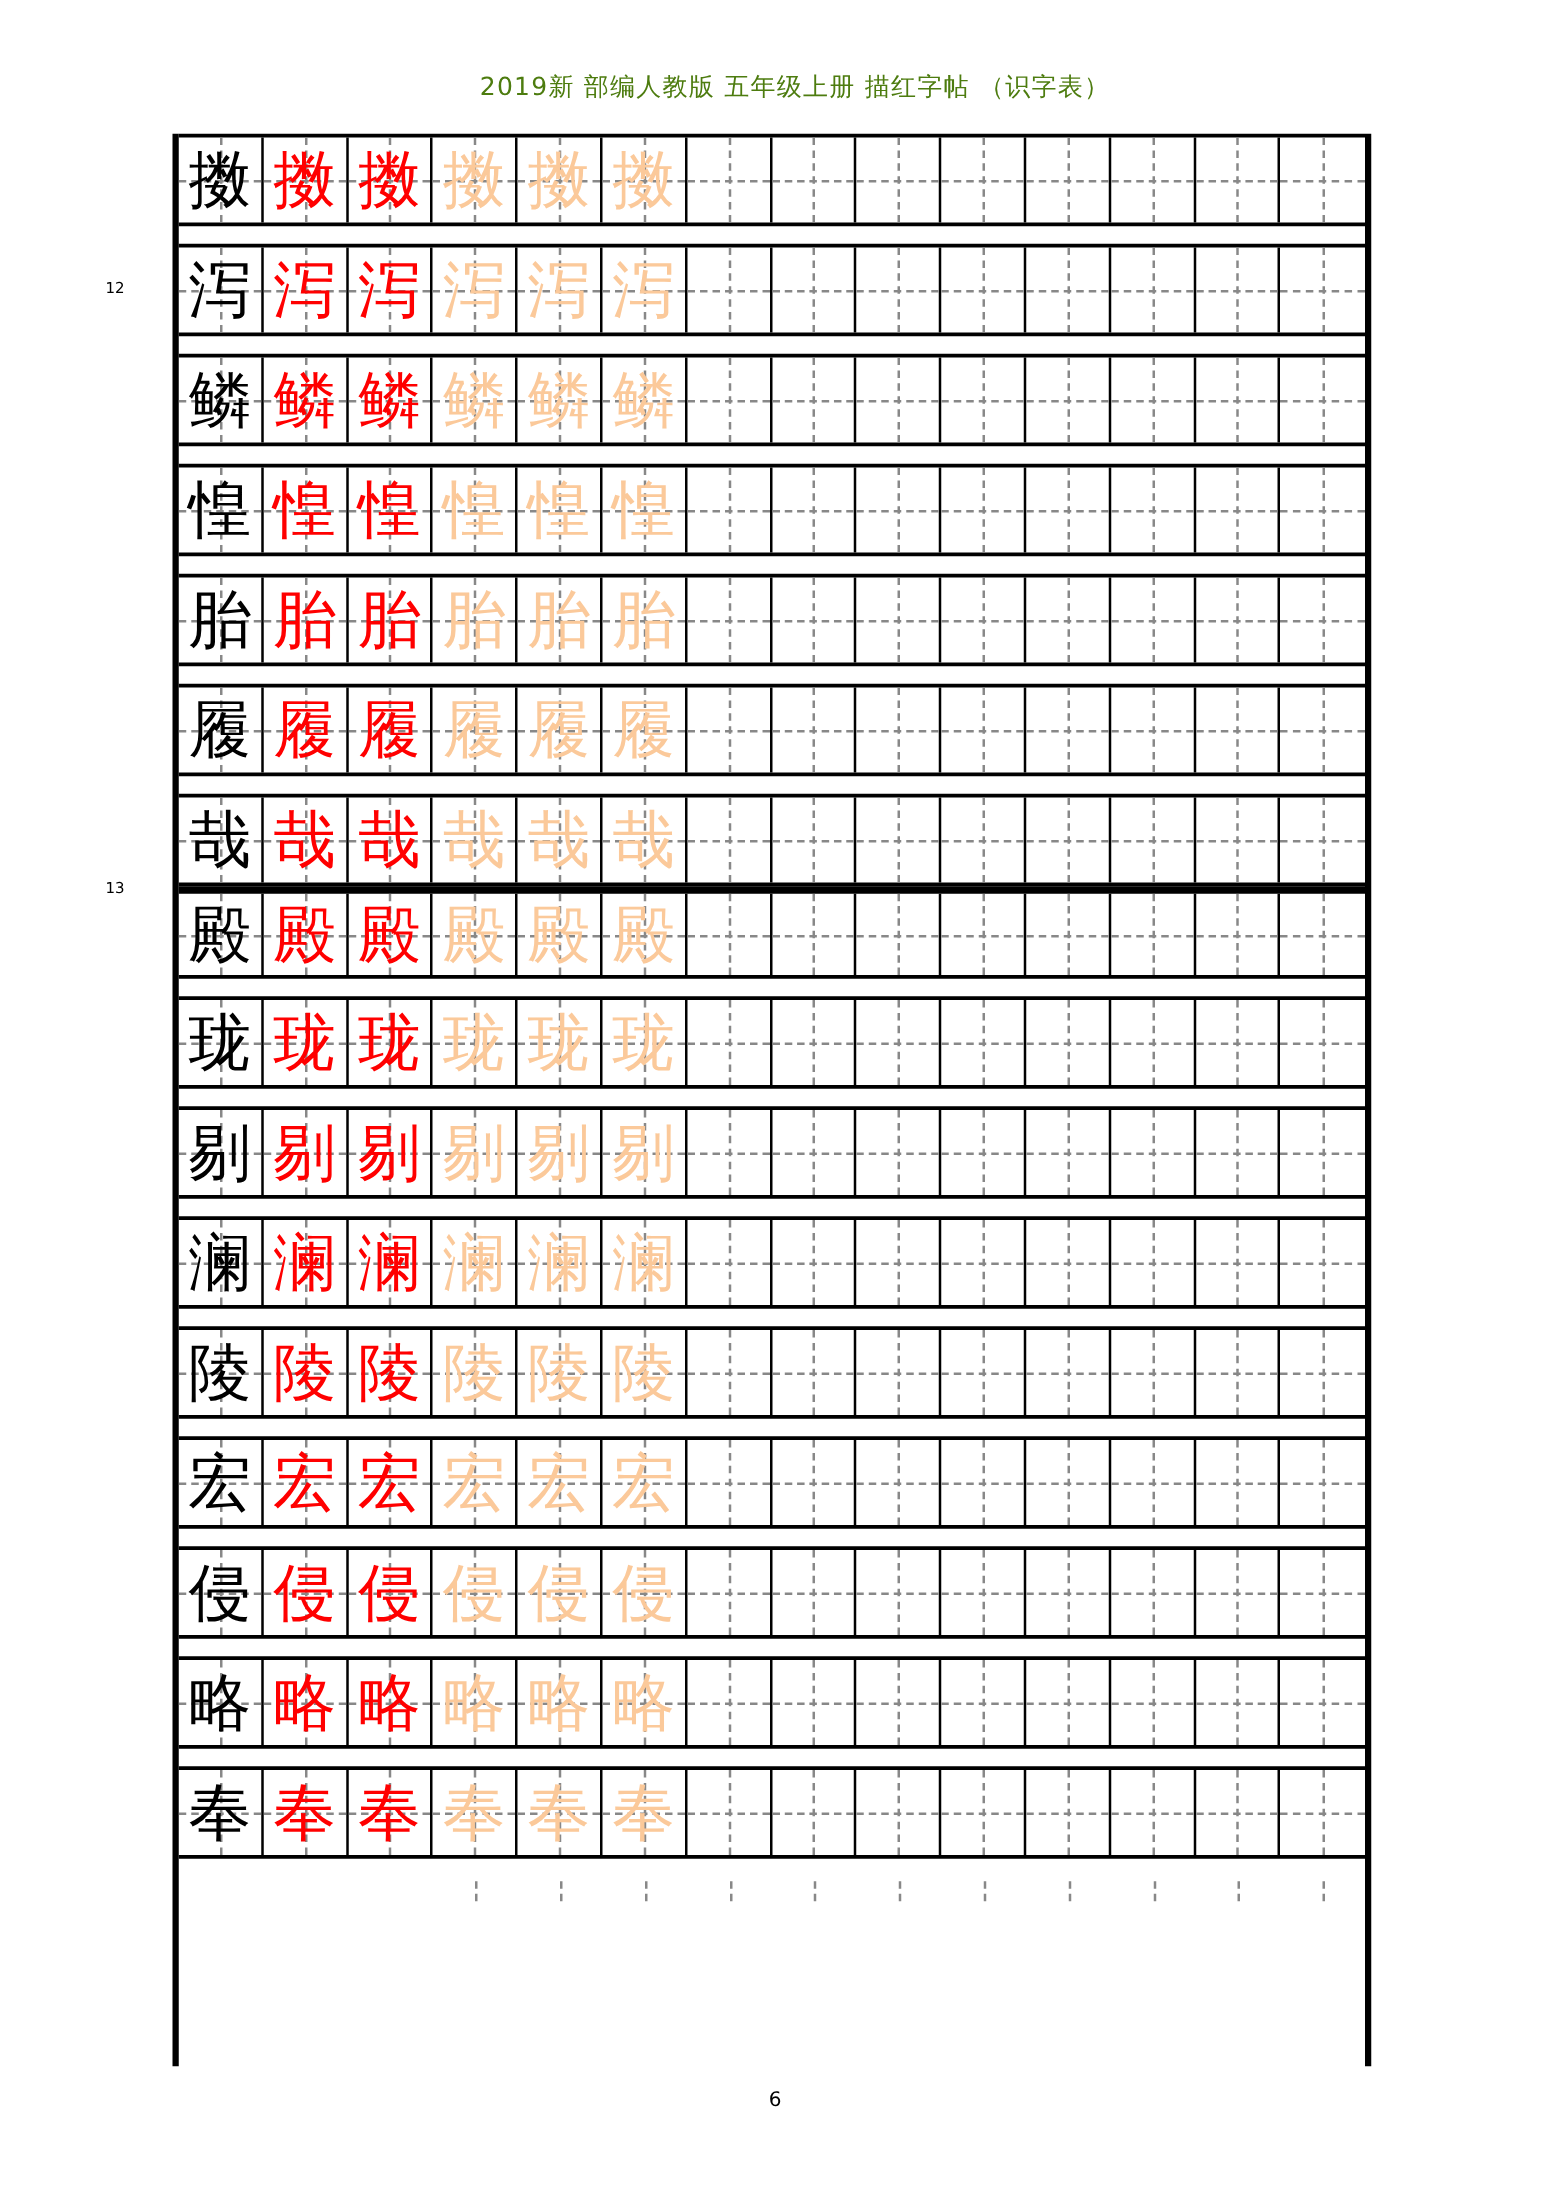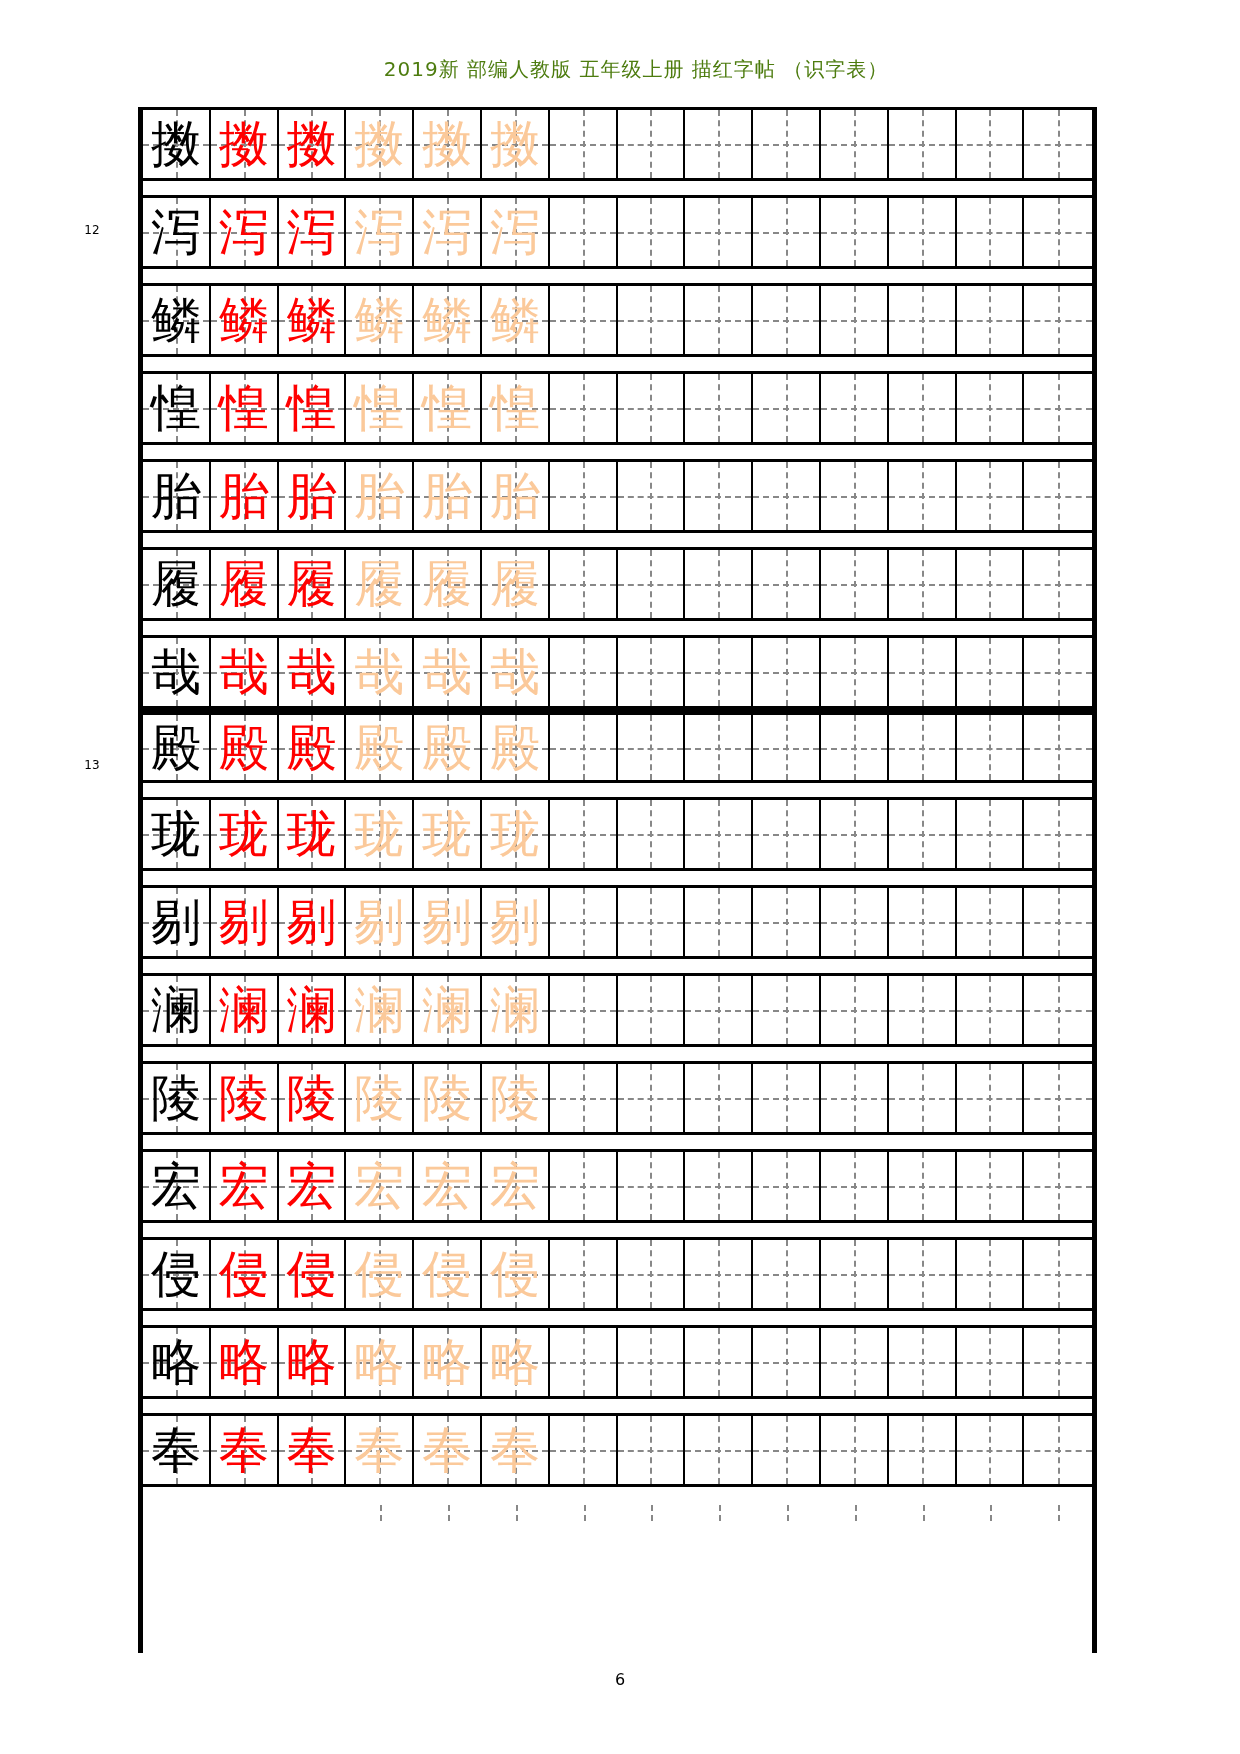--- a/index.html
+++ b/index.html
@@ -501,16 +501,16 @@
       <div class="tick" style="left: 643.964px;"></div>
       <div class="tick" style="left: 711.75px;"></div>
       <div class="tick" style="left: 779.536px;"></div>
       <div class="tick" style="left: 847.321px;"></div>
       <div class="tick" style="left: 915.107px;"></div>
     </div>
   </div>
 
 <div id="lesson-labels">
     <div class="lesson" style="top: 223px;">12</div>
-    <div class="lesson" style="top: 758px;">13</div>
+    <div class="lesson" style="top: 703px;">13</div>
   </div>
 
 <div class="page-number">6</div>
 
 </body></html>

